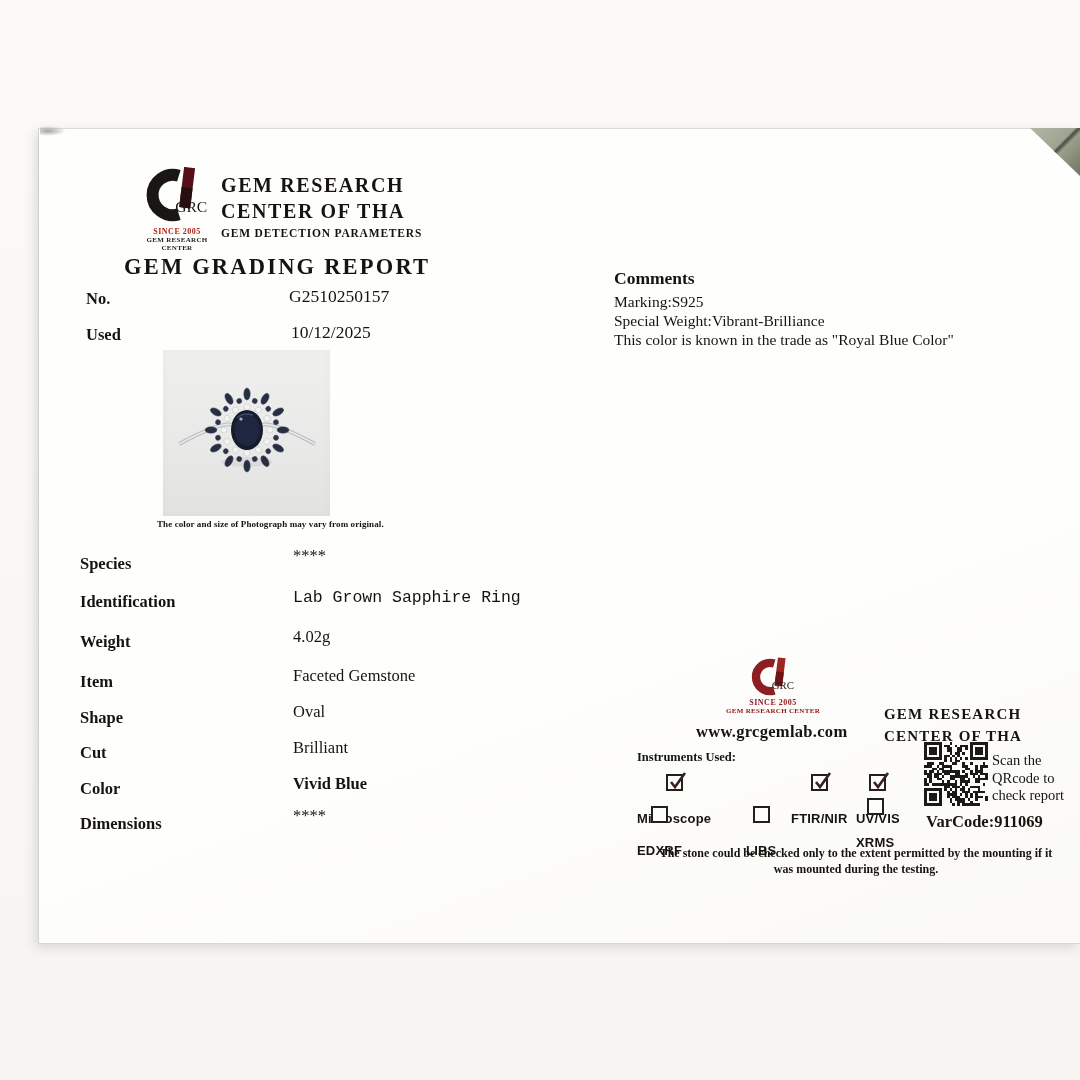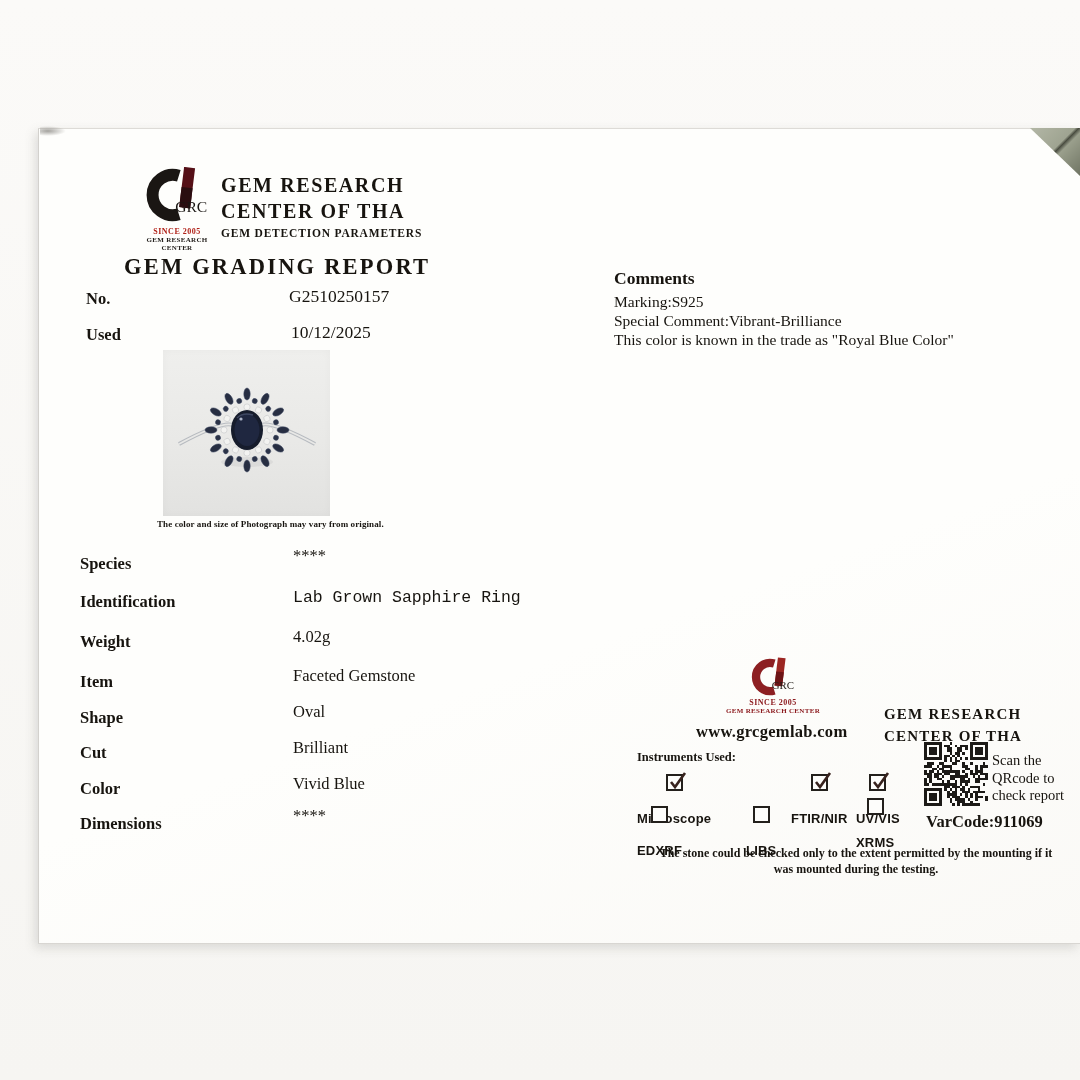--- a/index.html
+++ b/index.html
@@ -185,28 +185,28 @@
   <div class="abs field-label" style="left:80px; top:672px;text-align:right;">Item</div>
   <div class="abs field-value" style="left:293px; top:666px;">Faceted Gemstone</div>
 
   <div class="abs field-label" style="left:80px; top:708px;">Shape</div>
   <div class="abs field-value" style="left:293px; top:702px;">Oval</div>
 
   <div class="abs field-label" style="left:80px; top:743px;">Cut</div>
   <div class="abs field-value" style="left:293px; top:738px;">Brilliant</div>
 
   <div class="abs field-label" style="left:80px; top:779px;">Color</div>
-  <div class="abs field-value" style="left:293px; top:774px;">Vivid Blue</div>
+  <div class="abs field-value" style="left:293px; top:774px;font-weight:bold;">Vivid Blue</div>
 
   <div class="abs field-label" style="left:80px; top:814px;">Dimensions</div>
   <div class="abs field-value" style="left:293px; top:806px;">****</div>
 
   <div class="abs comments-title" style="left:614px; top:268px;">Comments</div>
   <div class="abs comments-line" style="left:614px; top:292px;">Marking:S925</div>
-  <div class="abs comments-line" style="left:614px; top:311px;">Special Comment:Vibrant-Brilliance</div>
+  <div class="abs comments-line" style="left:614px; top:311px;">Special Weight:Vibrant-Brilliance</div>
   <div class="abs comments-line" style="left:614px; top:330px;">This color is known in the trade as "Royal Blue Color"</div>
 
   <div class="abs" style="left:718px; top:656px; width:110px; text-align:center;">
     <svg width="64" height="42" viewBox="0 0 100 60" style="display:block; margin:0 auto;">
       <path d="M 52 9 A 22 22 0 1 0 52 51" fill="none" stroke="#8d1f22" stroke-width="13"></path>
       <rect x="55" y="0" width="12" height="44" transform="rotate(7 61 22)" fill="#9c2622"></rect>
       <rect x="55" y="22" width="12" height="22" transform="rotate(7 61 22)" fill="#6d1416"></rect>
       <text x="48" y="48" font-family="Liberation Serif, DejaVu Serif, serif" font-size="17" fill="#241e1a">GRC</text>
     </svg>
     <div class="logo-since red2">SINCE 2005</div>

